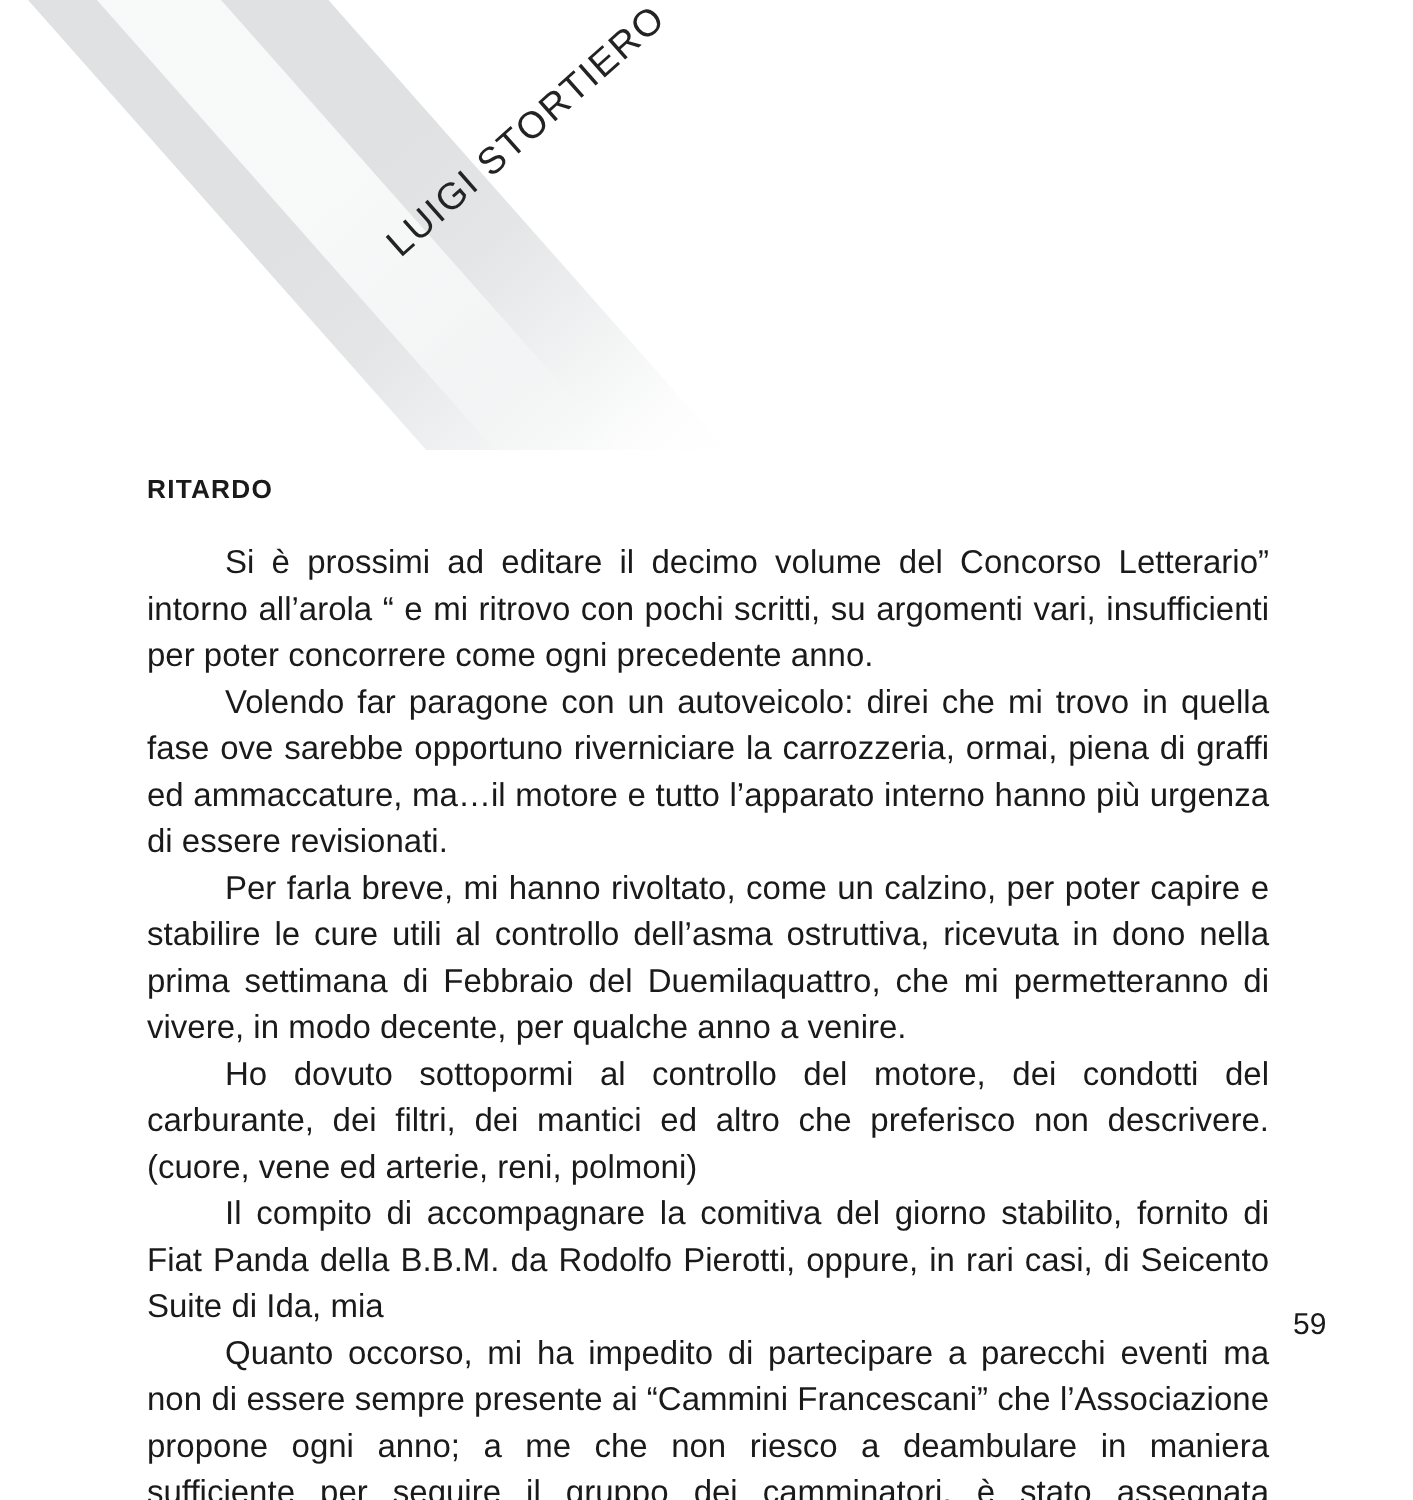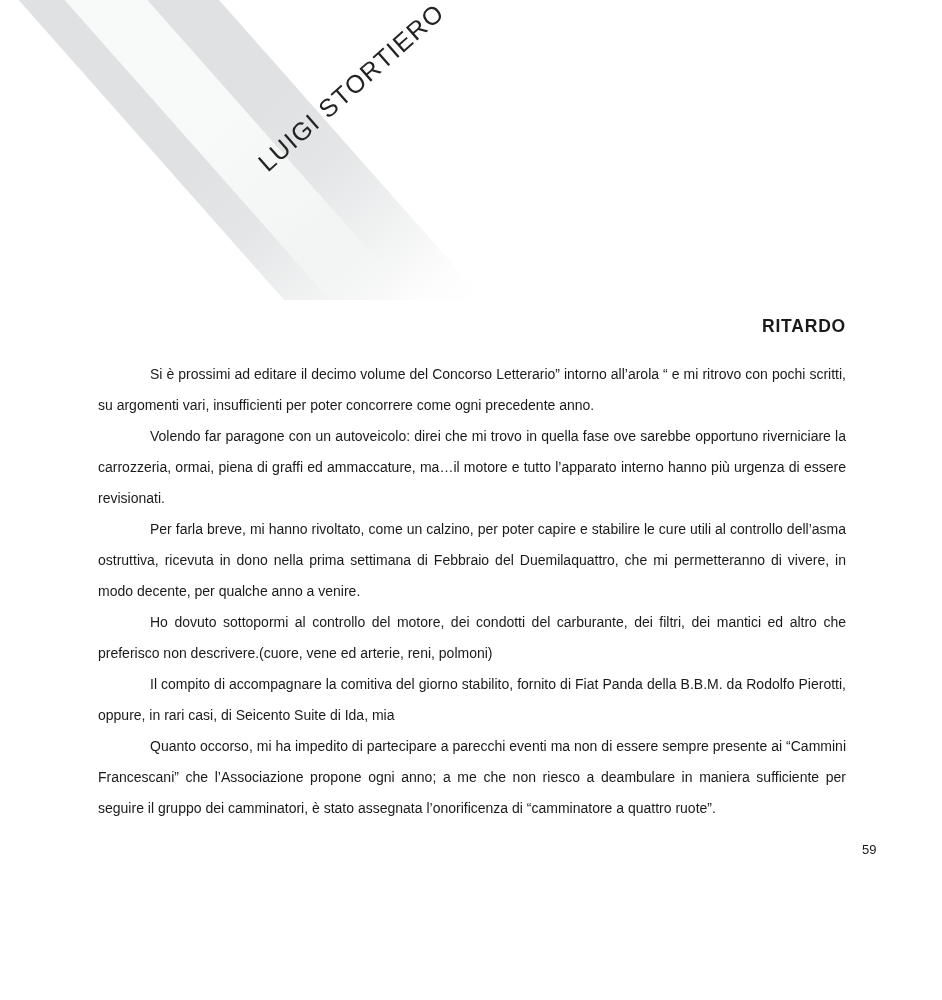--- a/index.html
+++ b/index.html
@@ -72,42 +72,42 @@
   }
 
   
   #page-content {
     position: absolute;
     left: 98px;
     top: 300px;
     width: 748px;
   }
   #article-title {
-    text-align: right;
+    text-align: left;
     font-size: 17.5px;
     font-weight: bold;
     letter-spacing: 0.8px;
     margin: 0 0 22px 0;
     padding-top: 16px;
   }
   .para {
     margin: 0;
-    font-size: 14px;
+    font-size: 22px;
     line-height: 31px;
     text-align: justify;
     text-indent: 52px;
     hyphens: none;
   }
 
   
   #page-number {
     position: absolute;
     left: 862px;
-    top: 842px;
-    font-size: 13px;
+    top: 872px;
+    font-size: 20px;
     color: #1a1a1a;
   }
 </style>
 </head>
 <body>
 
 <div id="header-banner">
   <div id="banner-band"></div>
   <div id="banner-band-inner"></div>
   <div id="banner-author">LUIGI STORTIERO</div>

